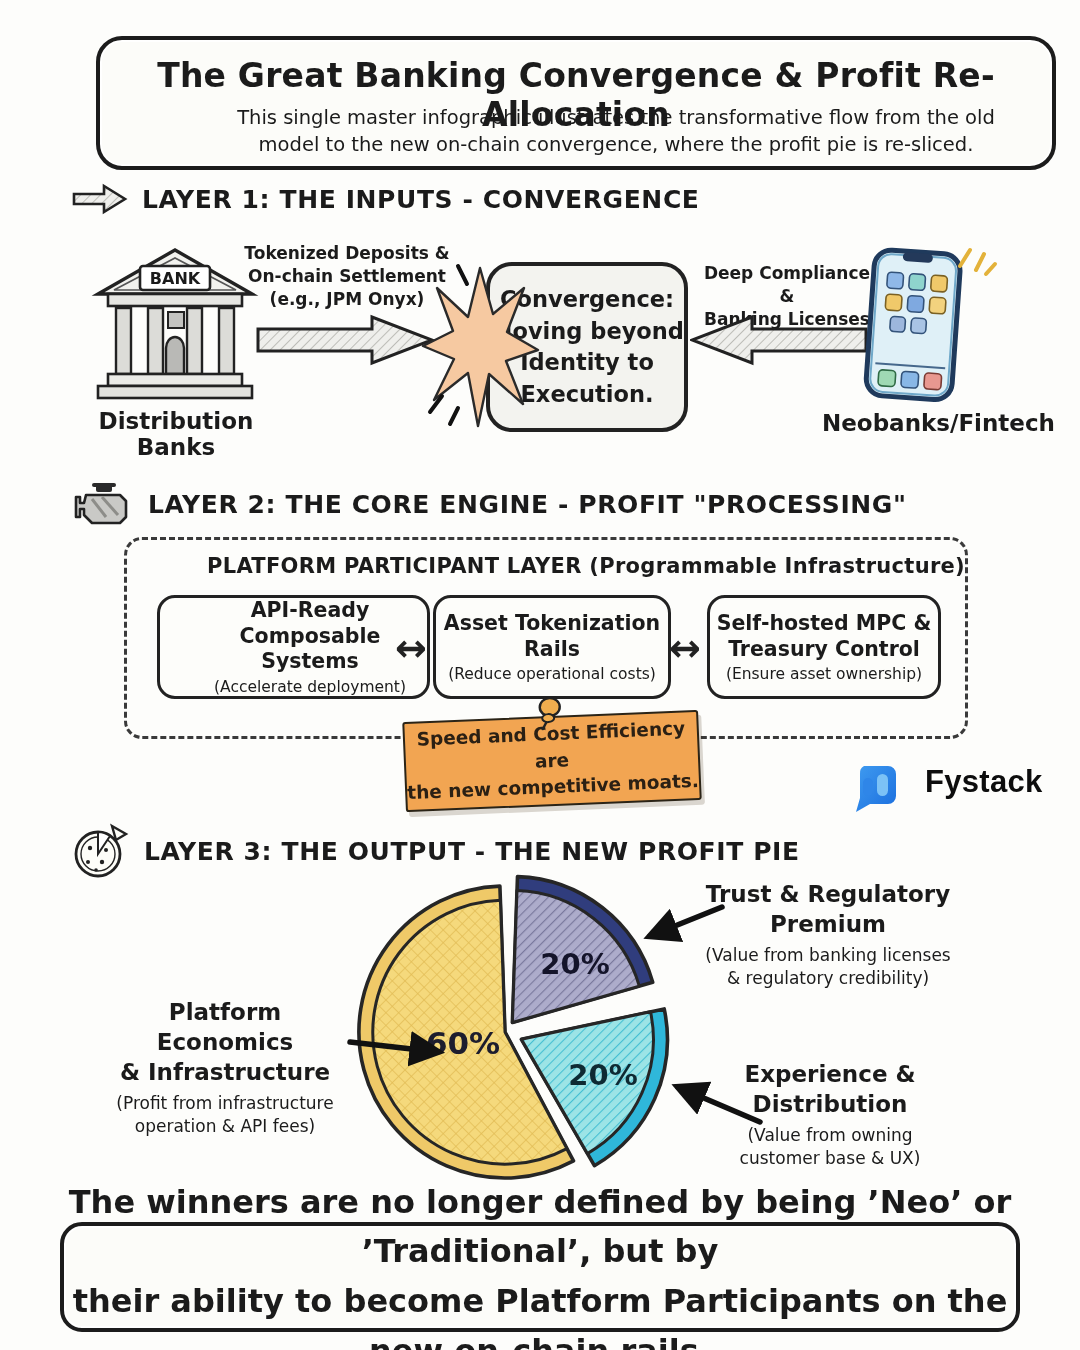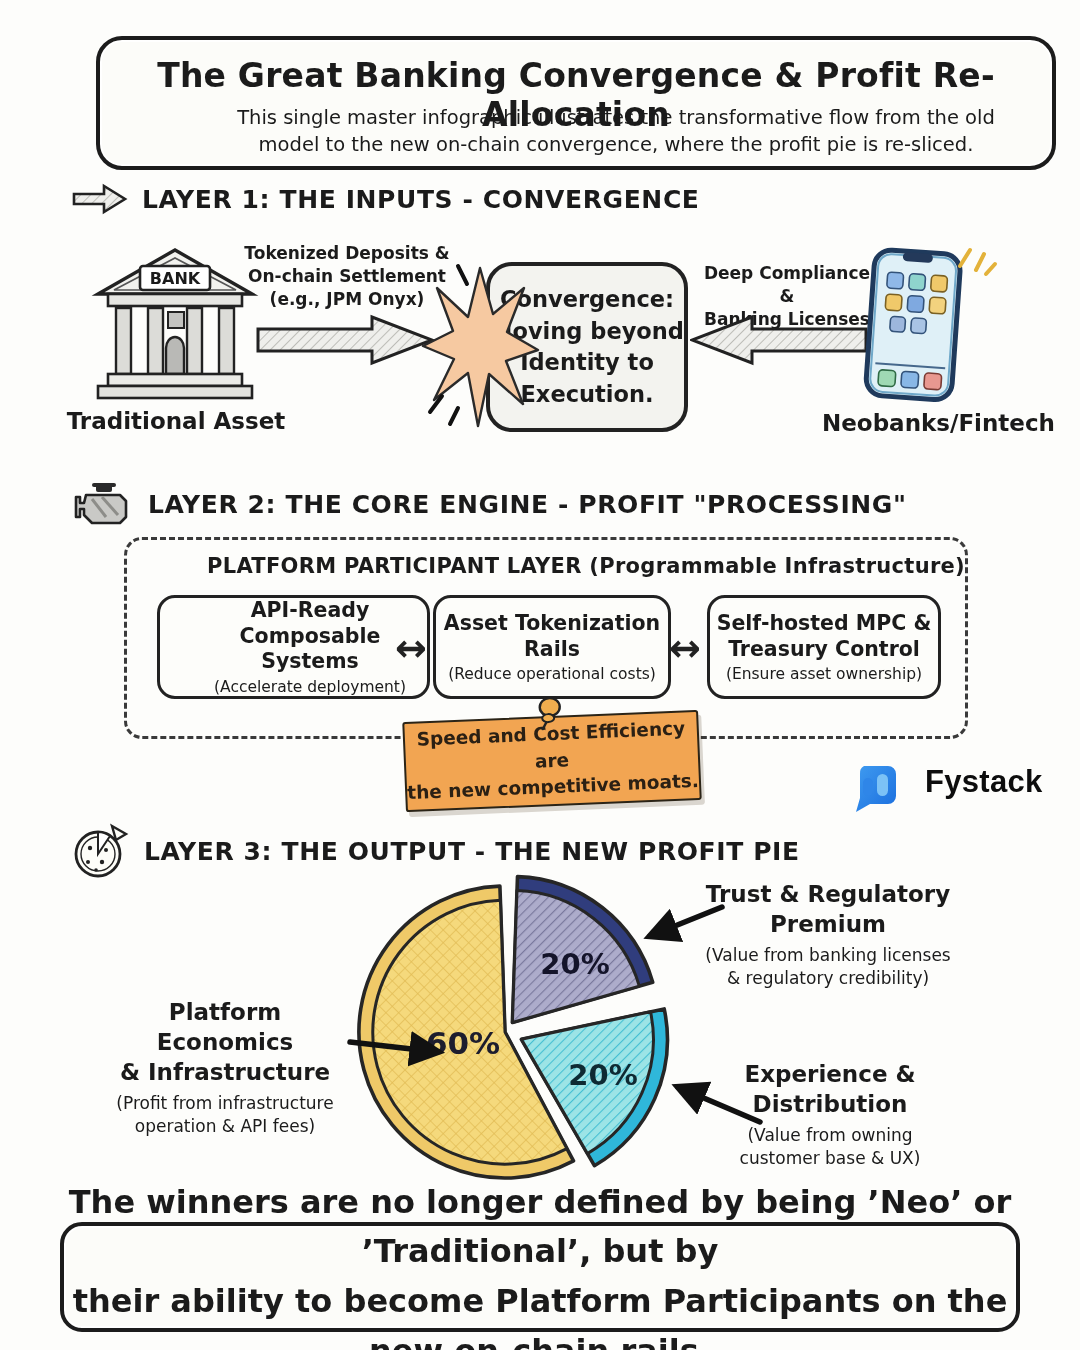--- a/index.html
+++ b/index.html
@@ -78,21 +78,21 @@
     <rect x="24" y="52" width="134" height="12" fill="#e6e6e2" stroke="#222" stroke-width="2.6"></rect>
     <rect x="32" y="66" width="15" height="66" fill="#dcdcd8" stroke="#222" stroke-width="2.4"></rect>
     <rect x="64" y="66" width="15" height="66" fill="#dcdcd8" stroke="#222" stroke-width="2.4"></rect>
     <rect x="103" y="66" width="15" height="66" fill="#dcdcd8" stroke="#222" stroke-width="2.4"></rect>
     <rect x="135" y="66" width="15" height="66" fill="#dcdcd8" stroke="#222" stroke-width="2.4"></rect>
     <rect x="84" y="70" width="16" height="16" fill="#c3c3c0" stroke="#222" stroke-width="2"></rect>
     <path d="M82 132 L82 106 a9 11 0 0 1 18 0 L100 132 Z" fill="#b9b9b6" stroke="#222" stroke-width="2.4"></path>
     <rect x="24" y="132" width="134" height="12" fill="#ebebe7" stroke="#222" stroke-width="2.6"></rect>
     <rect x="14" y="144" width="154" height="12" fill="#e3e3df" stroke="#222" stroke-width="2.6"></rect>
   </svg>
-  <div class="abs center big-label" style="left:66px;top:408px;width:220px;">Traditional Asset</div>
+  <div class="abs center big-label" style="left:66px;top:408px;width:220px;">Distribution Banks</div>
 
   <div class="abs center caption preline" style="left:242px;top:242px;width:210px;">Tokenized Deposits &amp;
 On-chain Settlement
 (e.g., JPM Onyx)</div>
 
   <svg class="abs" style="left:256px;top:314px;" width="180" height="52" viewBox="0 0 180 52">
     <polygon points="2,15 116,15 116,3 176,26 116,49 116,37 2,37" fill="url(#hArr)" stroke="#222" stroke-width="3"></polygon>
   </svg>
 
   <svg class="abs" style="left:420px;top:262px;z-index:4;" width="120" height="170" viewBox="0 0 120 170">

